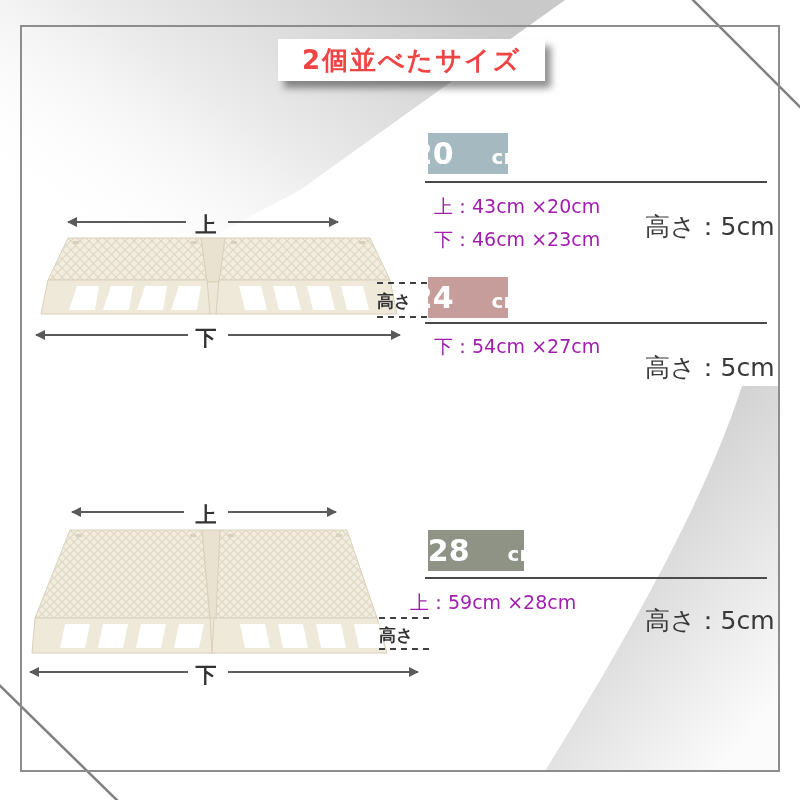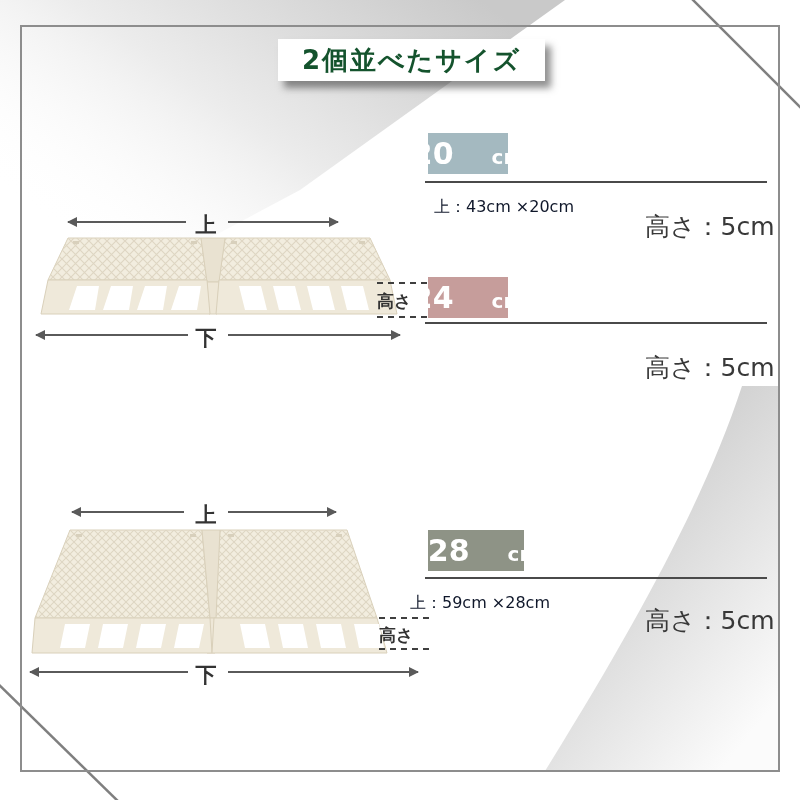--- a/index.html
+++ b/index.html
@@ -19,21 +19,21 @@
     left:20px;top:25px;width:756px;height:743px;
     border:2px solid #8d8d8d;z-index:1;
   }
 
   
   .title-box{
     left:278px;top:39px;width:267px;height:42px;
     background:#ffffff;z-index:3;
     display:flex;align-items:center;justify-content:center;
     box-shadow:6px 7px 7px rgba(55,55,55,.55);
-    font-size:26px;font-weight:600;letter-spacing:2px;color:#14532d;
+    font-size:26px;font-weight:600;letter-spacing:2px;color:#ef4444;
   }
 
   
   .chip{
     width:80px;height:41px;z-index:2;color:#ffffff;
     display:flex;align-items:baseline;justify-content:center;
     font-weight:bold;line-height:41px;gap:24px;
   }
   .chip .num{font-size:30px;}
   .chip .unit{font-size:20px;margin-left:14px;}
@@ -41,21 +41,21 @@
   .chip2{left:428px;top:277px;}
   .chip3{left:428px;top:530px;}
 
   
   .sep{width:342px;border-top:2px solid #4a4a4a;z-index:2;}
   .sep1{left:425px;top:181px;}
   .sep2{left:425px;top:322px;}
   .sep3{left:425px;top:577px;}
 
   
-  .dims{z-index:2;font-size:16px;font-weight:500;line-height:33px;color:#0f172a;white-space:nowrap;}
+  .dims{z-index:2;font-size:19px;font-weight:500;line-height:33px;color:#a21caf;white-space:nowrap;}
   .dims1{left:434px;top:190px;}
   .dims2{left:434px;top:330px;}
   .dims3{left:410px;top:586px;}
   .height-text{z-index:2;font-size:25px;font-weight:500;color:#383838;white-space:nowrap;text-align:right;}
   .ht1{left:645px;top:210px;}
   .ht2{left:645px;top:351px;}
   .ht3{left:645px;top:604px;}
 
   
   .arrow{height:0;border-top:2px solid #5a5a5a;z-index:2;}
@@ -197,29 +197,31 @@
 <div class="abs dim-label" style="left:188px;top:661px;width:36px;">下</div>
 <div class="abs arrow head-right" style="left:228px;top:671px;width:190px;"></div>
 
 <div class="abs chip chip1" style="background-color: rgb(164, 185, 192);">
   <span class="num">20</span>
     <span class="unit">cm</span>
 </div>
 <div class="abs sep sep1"></div>
 <div class="abs dims dims1">
   <div>上：43cm ×20cm</div>
+  <div>下：46cm ×23cm</div>
 </div>
 <div class="abs height-text ht1">高さ：5cm</div>
 
 <div class="abs chip chip2" style="background-color: rgb(198, 157, 155);">
   <span class="num">24</span>
     <span class="unit">cm</span>
 </div>
 <div class="abs sep sep2"></div>
 <div class="abs dims dims2">
+  <div>下：54cm ×27cm</div>
 </div>
 <div class="abs height-text ht2">高さ：5cm</div>
 
 <div class="abs chip chip3" style="background-color: rgb(142, 147, 134); padding-left: 16px;">
   <span class="num">28</span>
     <span class="unit">cm</span>
 </div>
 <div class="abs sep sep3"></div>
 <div class="abs dims dims3">
   <div>上：59cm ×28cm</div>

